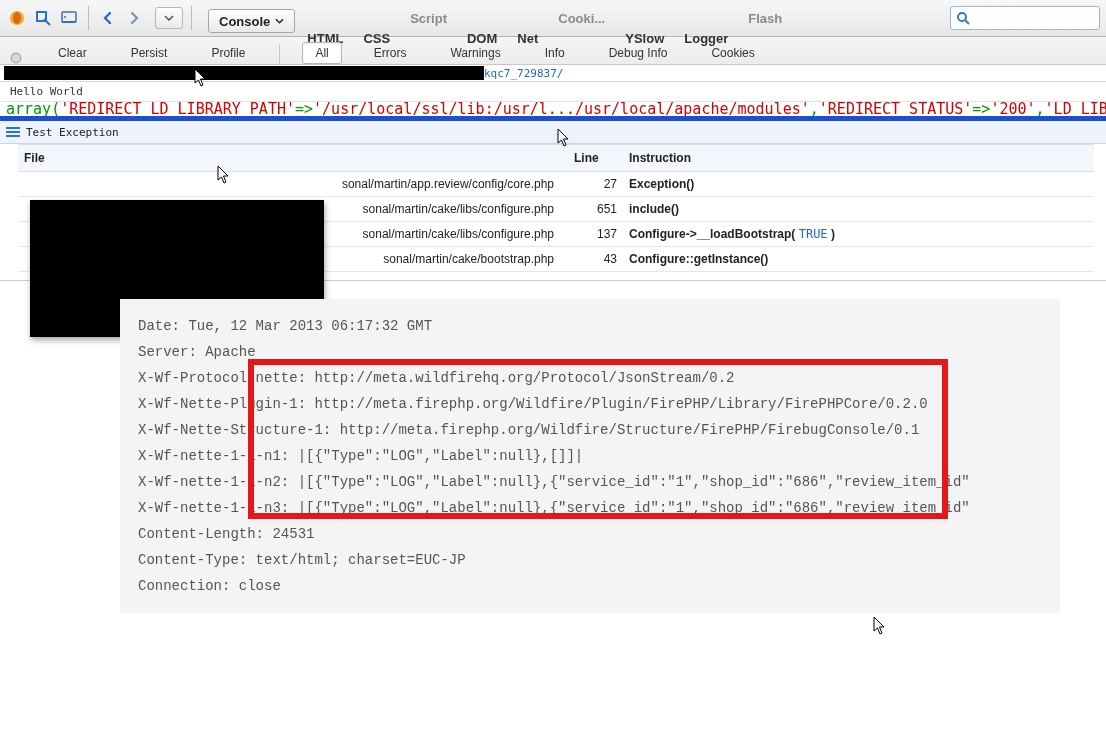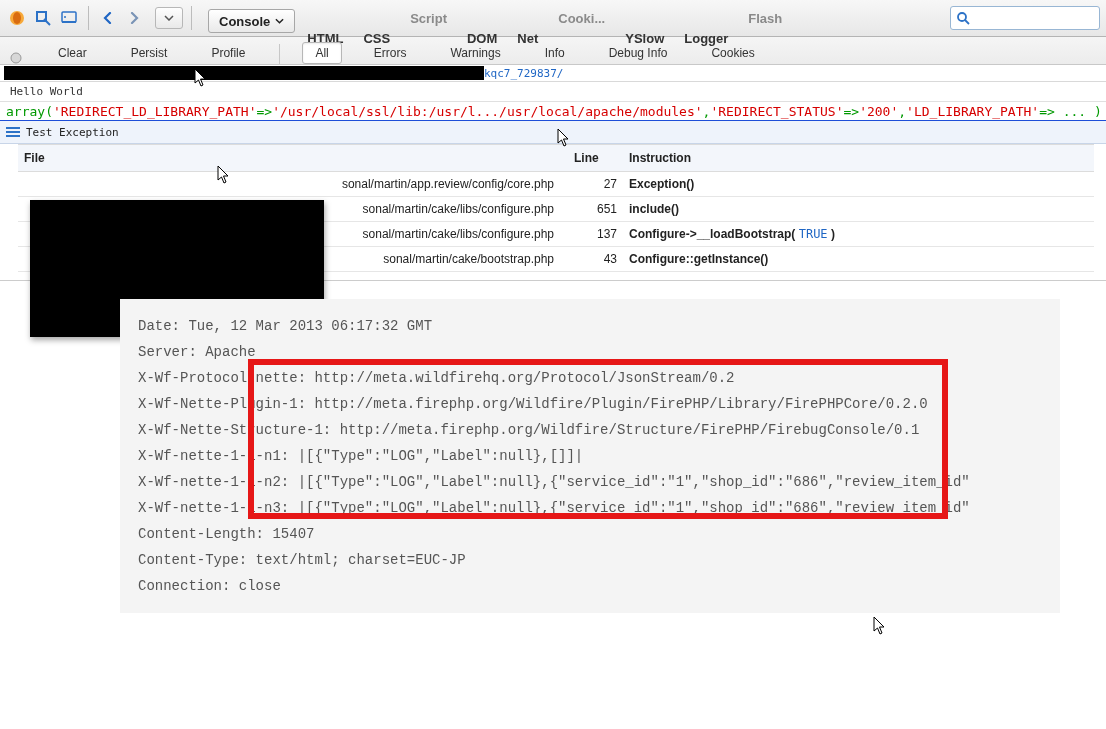--- a/index.html
+++ b/index.html
@@ -82,22 +82,22 @@
 
   
   .hello-row {
     height:20px; border-bottom:1px solid #e0e0e0; display:flex; align-items:center;
     padding:0 10px;
   }
   .hello-row span { font-family:Consolas,monospace; font-size:11px; color:#333;}
 
   
   .array-row {
-    height:19px; border-bottom:1px solid #1d4ed8; display:flex; align-items:center;
-    padding:0 6px; font-family:Consolas,monospace; font-size:13px; white-space:nowrap; overflow:hidden;
+    height:19px; border-bottom:5px solid #1d4ed8; display:flex; align-items:center;
+    padding:0 6px; font-family:Consolas,monospace; font-size:15px; white-space:nowrap; overflow:hidden;
   }
   .k-green { color:#009900; }
   .k-red { color:#d60000; }
 
   
   .exc-row {
     height:23px; background:#eef3fb; border-bottom:1px solid #c8d5e8;
     display:flex; align-items:center; padding:0 6px; gap:6px;
     font-family:Consolas,monospace; font-size:11px; color:#222;
   }
@@ -302,21 +302,21 @@
 <div class="hdrs-panel">
   <div id="hdr-lines">
       <div class="line">Date: Tue, 12 Mar 2013 06:17:32 GMT</div>
       <div class="line">Server: Apache</div>
       <div class="line">X-Wf-Protocol-nette: http://meta.wildfirehq.org/Protocol/JsonStream/0.2</div>
       <div class="line">X-Wf-Nette-Plugin-1: http://meta.firephp.org/Wildfire/Plugin/FirePHP/Library/FirePHPCore/0.2.0</div>
       <div class="line">X-Wf-Nette-Structure-1: http://meta.firephp.org/Wildfire/Structure/FirePHP/FirebugConsole/0.1</div>
       <div class="line">X-Wf-nette-1-1-n1: |[{"Type":"LOG","Label":null},[]]|</div>
       <div class="line">X-Wf-nette-1-1-n2: |[{"Type":"LOG","Label":null},{"service_id":"1","shop_id":"686","review_item_id"</div>
       <div class="line">X-Wf-nette-1-1-n3: |[{"Type":"LOG","Label":null},{"service_id":"1","shop_id":"686","review_item_id"</div>
-      <div class="line">Content-Length: 15407</div>
+      <div class="line">Content-Length: 24531</div>
       <div class="line">Content-Type: text/html; charset=EUC-JP</div>
       <div class="line">Connection: close</div>
     </div>
   <div class="red-box-top"></div>
   <div class="red-box-left"></div>
   <div class="red-box-bot"></div>
   <div class="red-box-right"></div>
 </div>
 
 <svg class="cursor-img" style="left:194px;top:68px;" width="14" height="20" viewBox="0 0 14 20">

